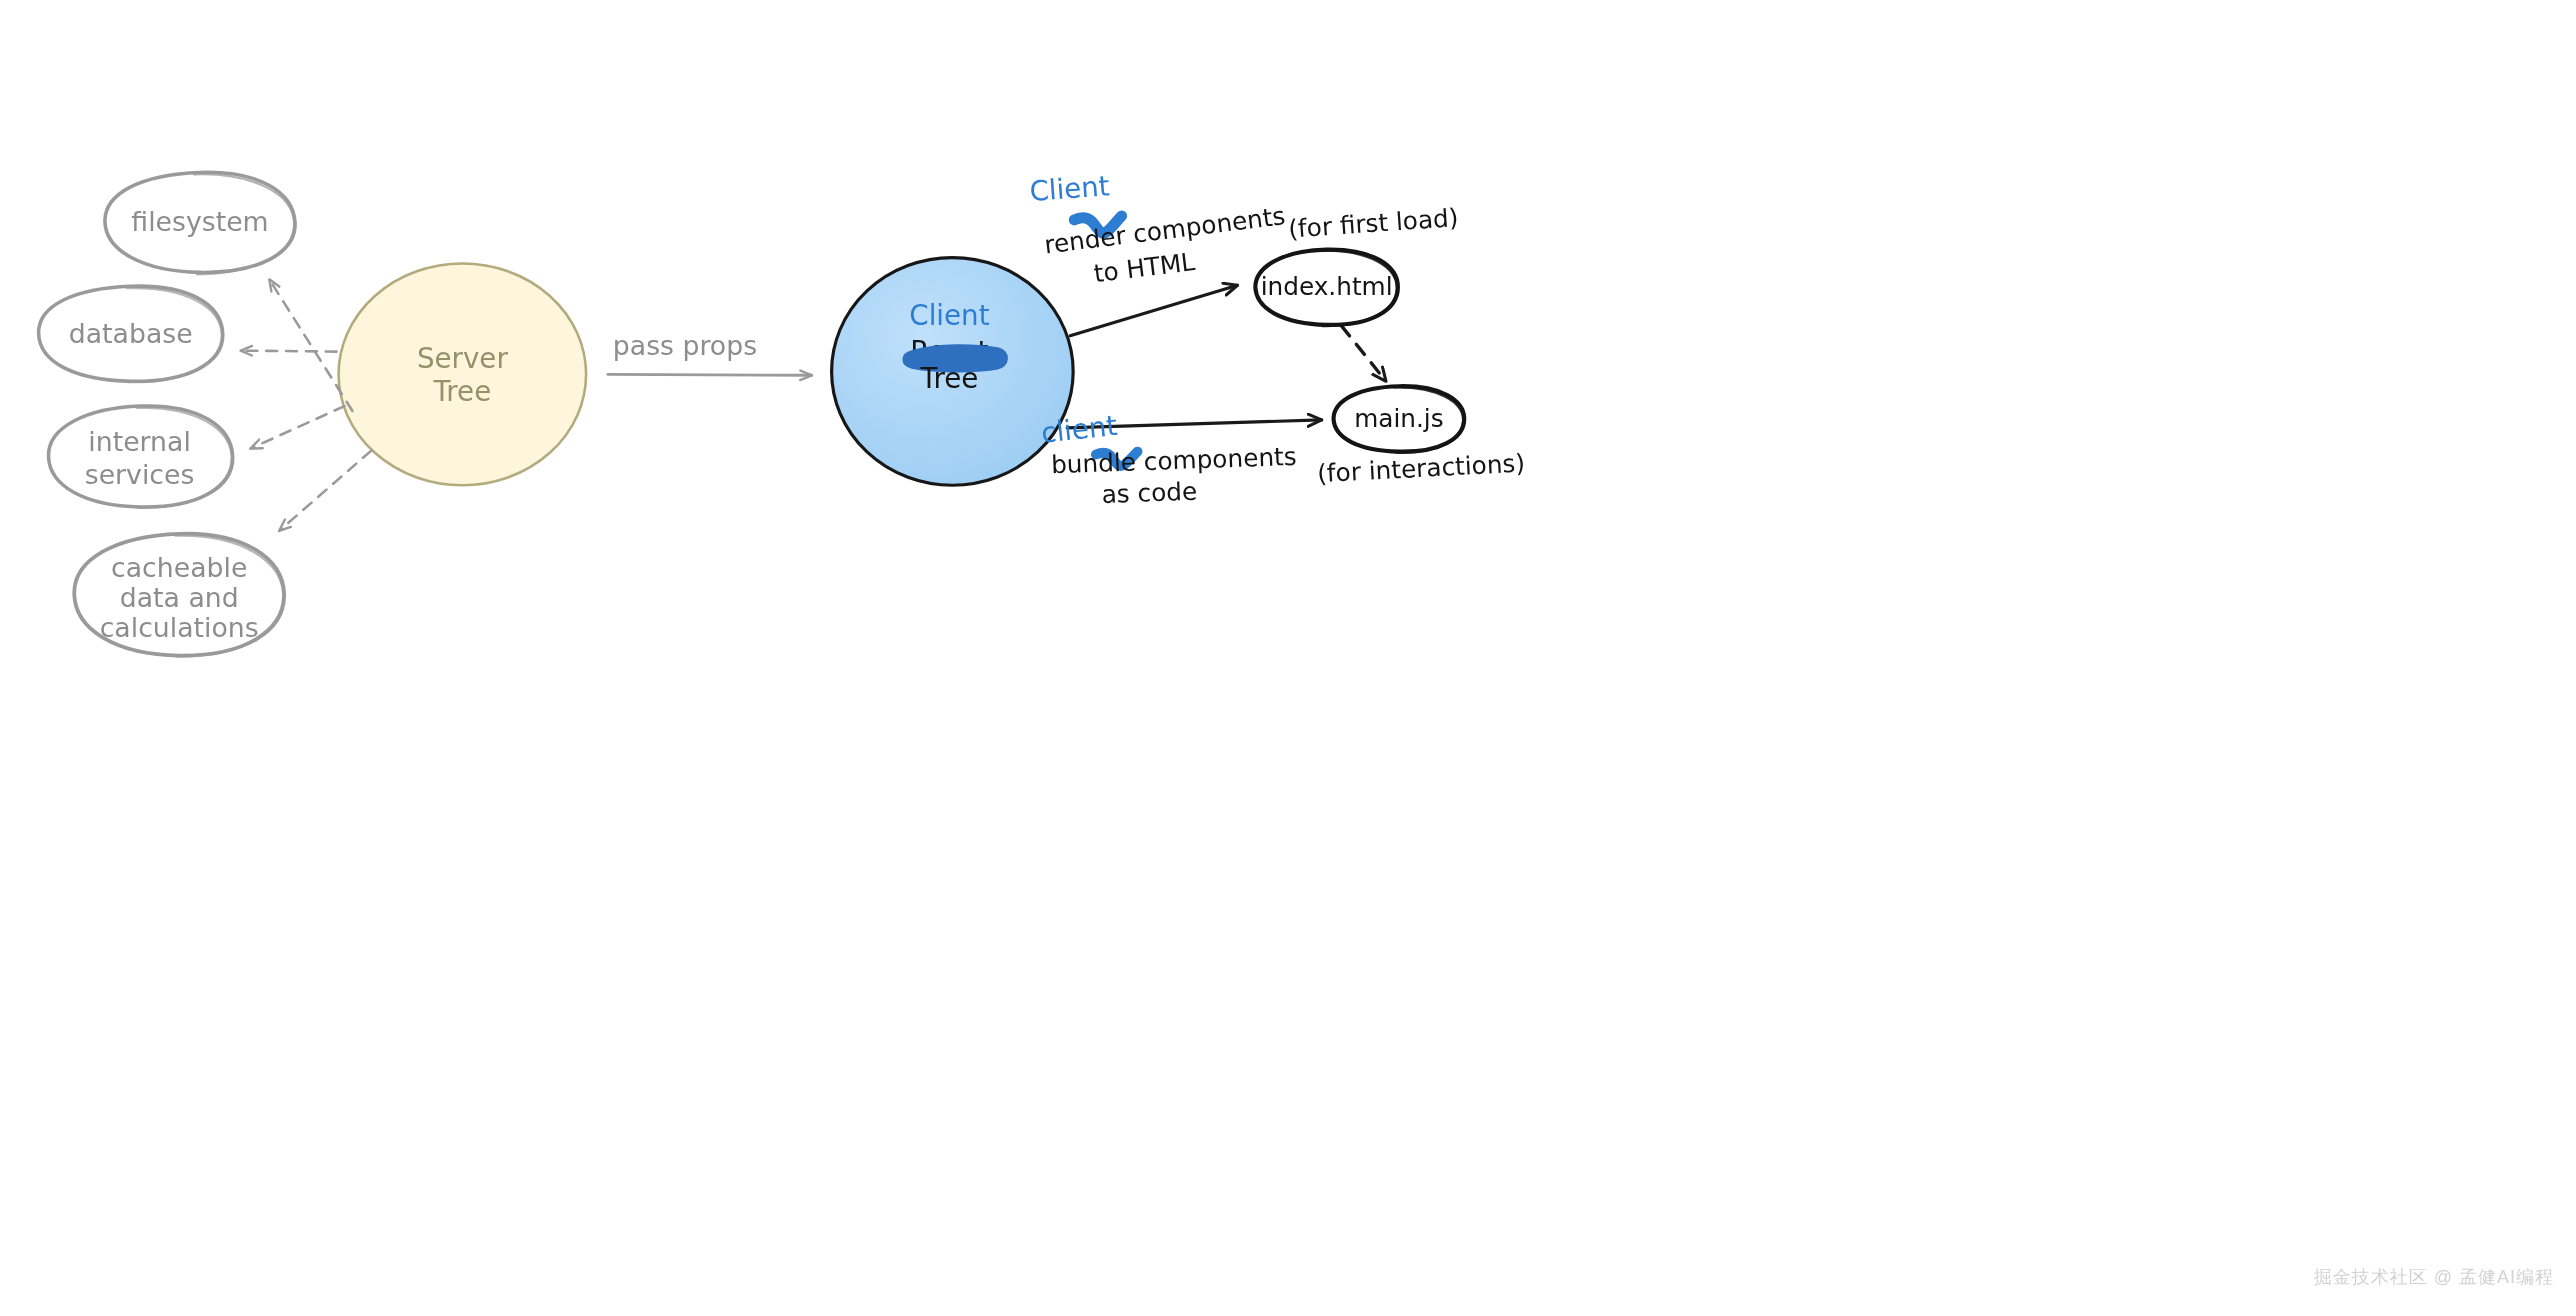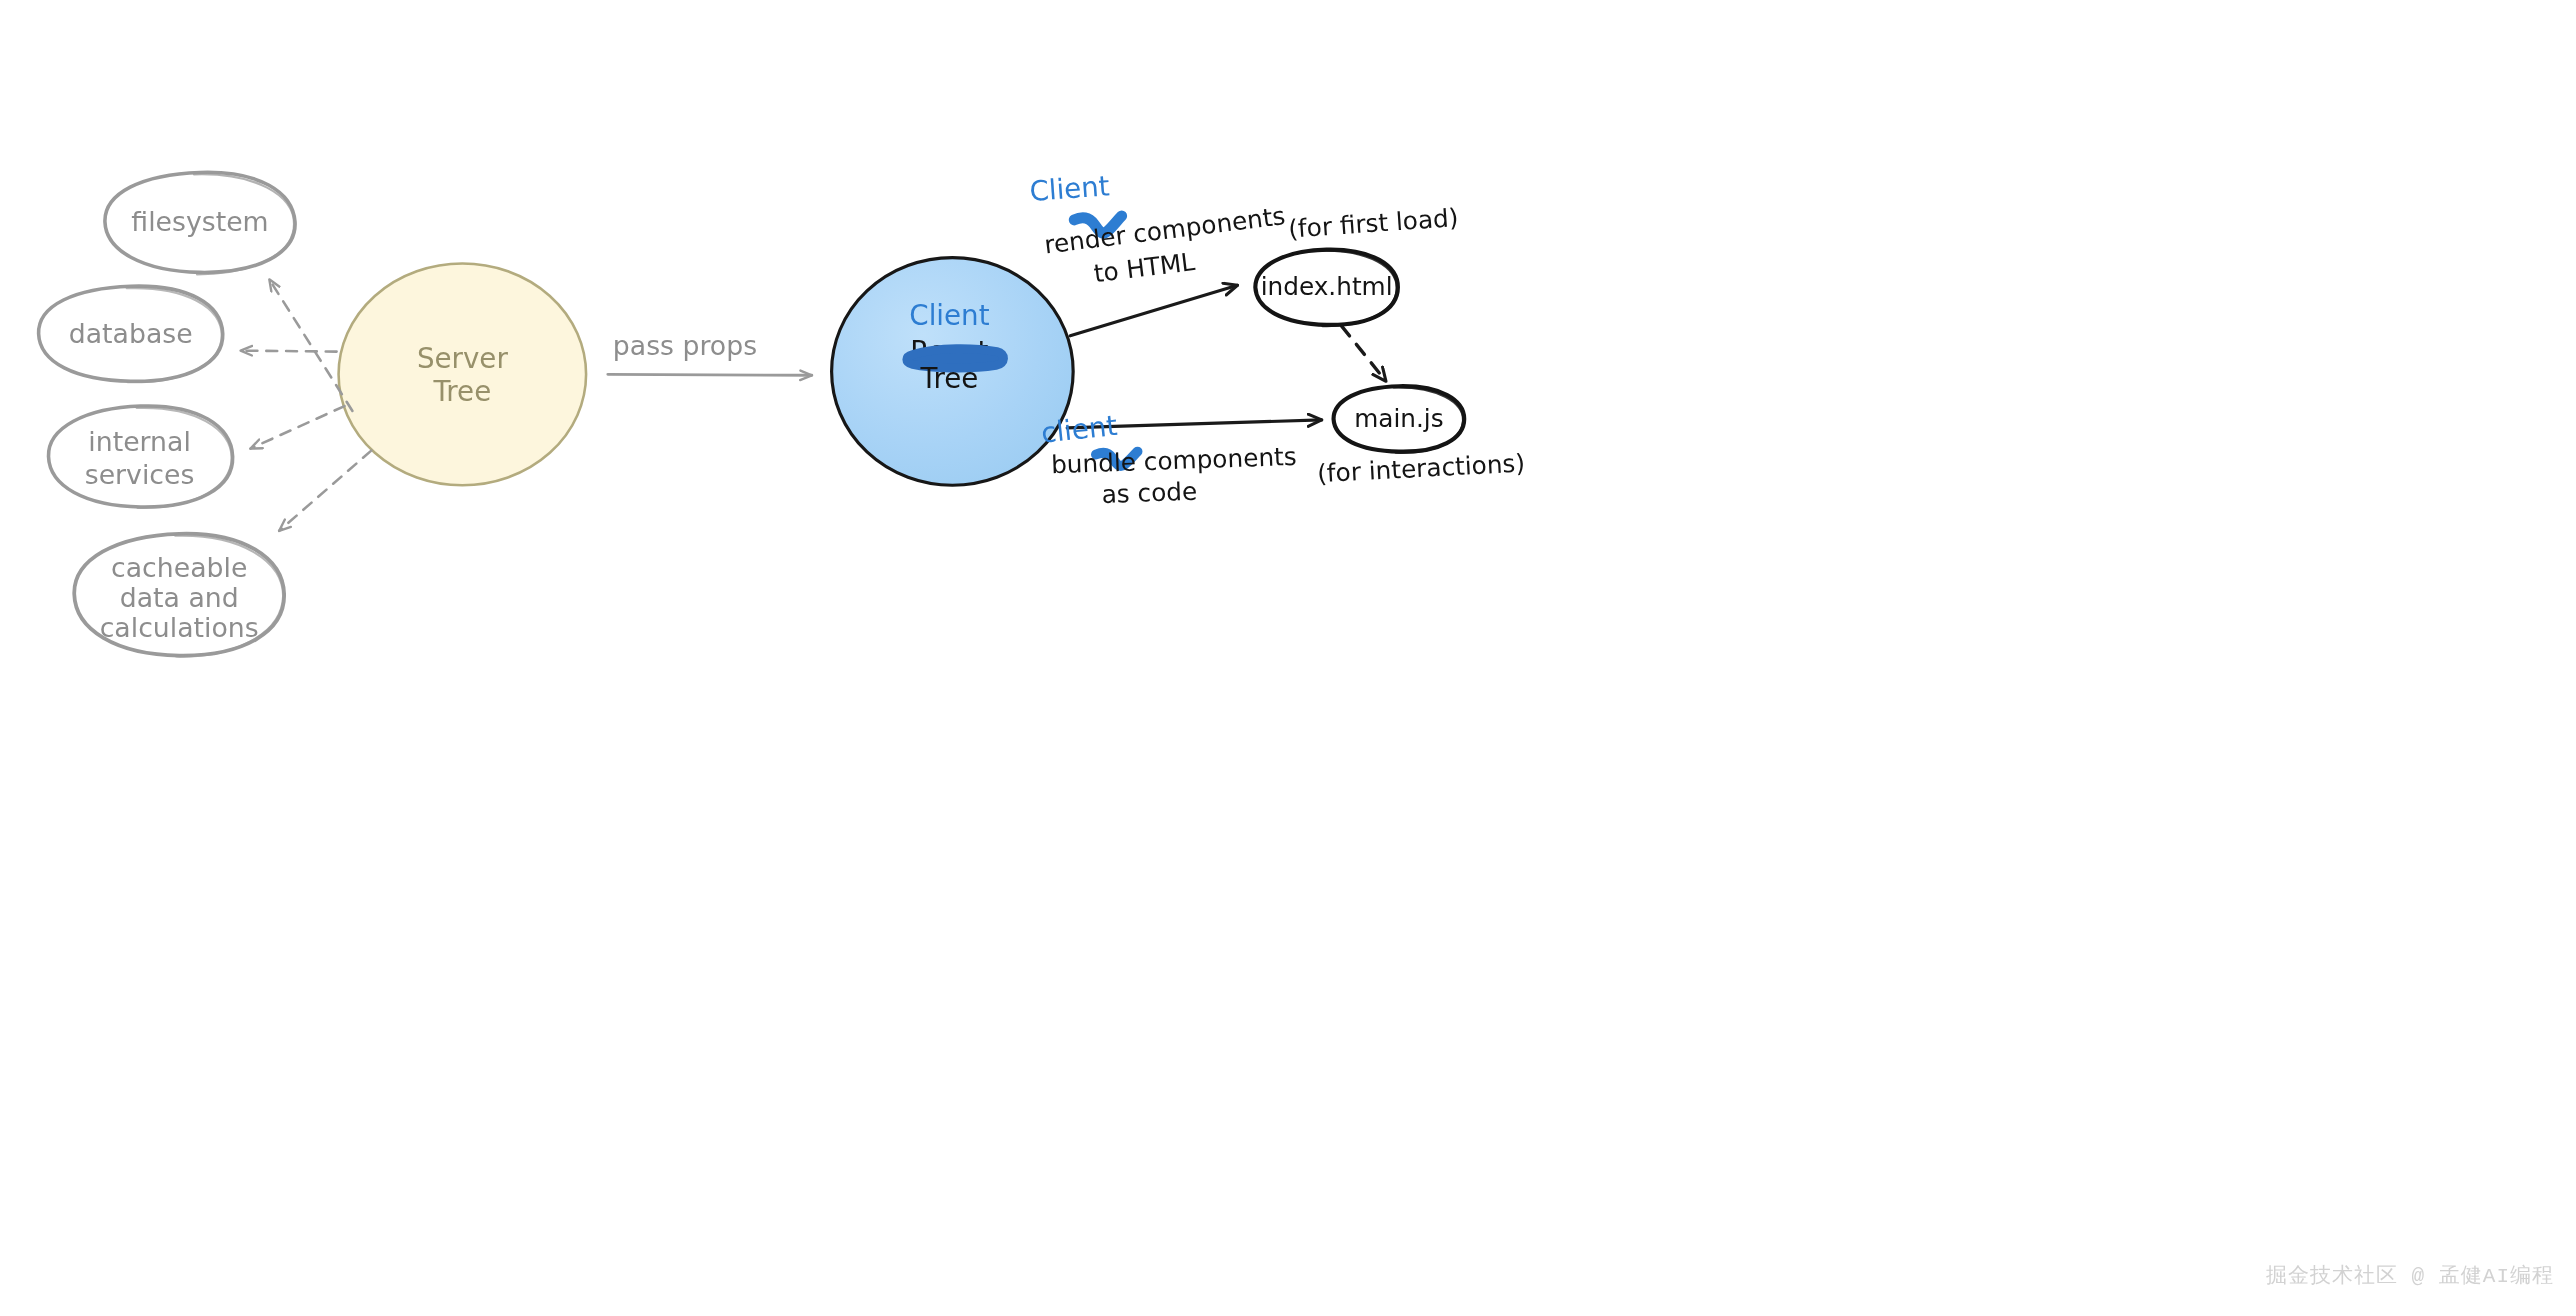--- a/index.html
+++ b/index.html
@@ -31,22 +31,22 @@
     display: block;
   }
   text {
     font-family: "DejaVu Sans", sans-serif;
   }
   .watermark {
     position: absolute;
     right: 22px;
     bottom: 28px;
     color: #d2d2d2;
-    font-size: 21px;
-    font-family: Liberation Mono, monospace;
+    font-size: 18px;
+    font-family: Liberation Sans, sans-serif;
     letter-spacing: 1px;
     white-space: nowrap;
     user-select: none;
   }
 </style>
 </head>
 <body>
 
 <div id="canvas">
 

